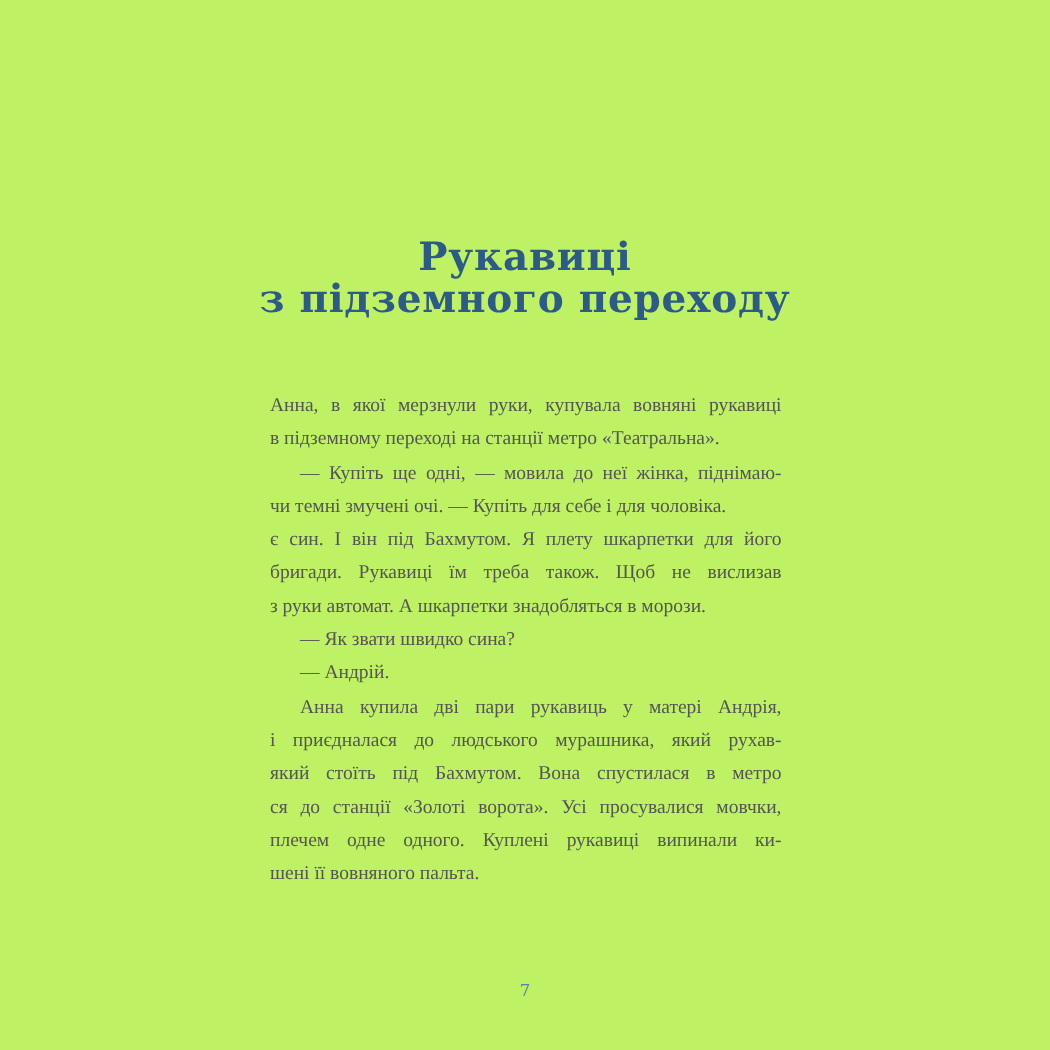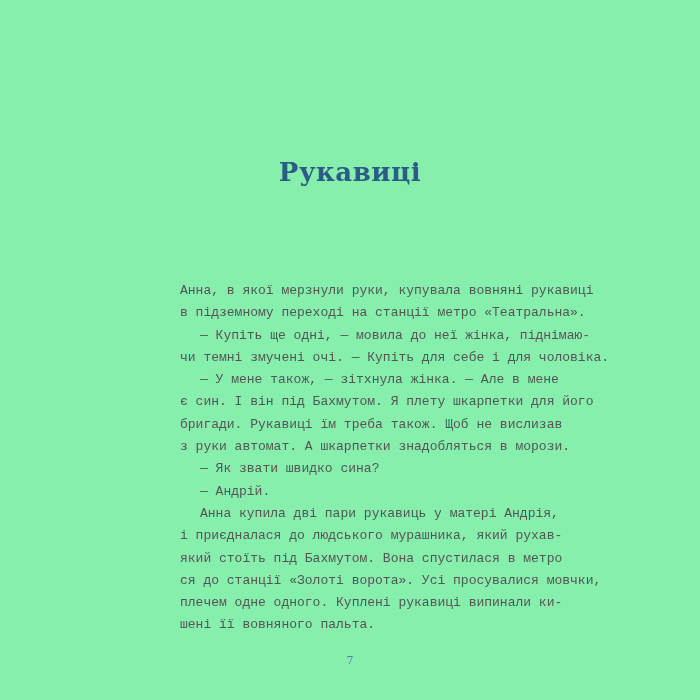--- a/index.html
+++ b/index.html
@@ -10,43 +10,43 @@
     body {
       width: 700px;
       height: 700px;
       position: relative;
       overflow: hidden;
     }
     .page {
       position: absolute;
       left: 0; top: 0;
       width: 700px; height: 700px;
-      background: #86efac;
+      background: #bef264;
     }
     .title {
       position: absolute;
       left: 0;
       top: 141px;
       width: 700px;
       text-align: center;
       font-family: "DejaVu Serif", serif;
       font-size: 26px;
       line-height: 28px;
       color: #2d5b88;
       letter-spacing: 0.5px;
     }
     .title-line {
       display: block;
     }
     .body-text {
       position: absolute;
       left: 180px;
-      top: 280px;
+      top: 259px;
       width: 341px;
-      font-family: Liberation Mono, monospace;
+      font-family: Liberation Serif, serif;
       font-size: 13px;
       line-height: 22.3px;
       color: #555555;
     }
     .line {
       display: block;
       white-space: nowrap;
       text-align: justify;
       text-align-last: justify;
       height: 22.3px;
@@ -67,28 +67,28 @@
       font-size: 11px;
       color: #5a7ea8;
     }
   </style>
 </head>
 <body>
 
 <div class="page">
   <h1 class="title">
     <span class="title-line">Рукавиці</span>
+    <span class="title-line">з підземного переходу</span>
   </h1>
 
   <div class="body-text" id="body-text">
       <span class="line">Анна, в якої мерзнули руки, купувала вовняні рукавиці</span>
       <span class="line last">в підземному переході на станції метро «Театральна».</span>
       <span class="line indent">— Купіть ще одні, — мовила до неї жінка, піднімаю-</span>
       <span class="line last">чи темні змучені очі. — Купіть для себе і для чоловіка.</span>
-      <span class="line indent">— У мене також, — зітхнула жінка. — Але в мене</span>
       <span class="line">є син. І він під Бахмутом. Я плету шкарпетки для його</span>
       <span class="line">бригади. Рукавиці їм треба також. Щоб не вислизав</span>
       <span class="line last">з руки автомат. А шкарпетки знадобляться в морози.</span>
       <span class="line indent last">— Як звати швидко сина?</span>
       <span class="line indent last">— Андрій.</span>
       <span class="line indent">Анна купила дві пари рукавиць у матері Андрія,</span>
       <span class="line">і приєдналася до людського мурашника, який рухав-</span>
       <span class="line">який стоїть під Бахмутом. Вона спустилася в метро</span>
       <span class="line">ся до станції «Золоті ворота». Усі просувалися мовчки,</span>
       <span class="line">плечем одне одного. Куплені рукавиці випинали ки-</span>

